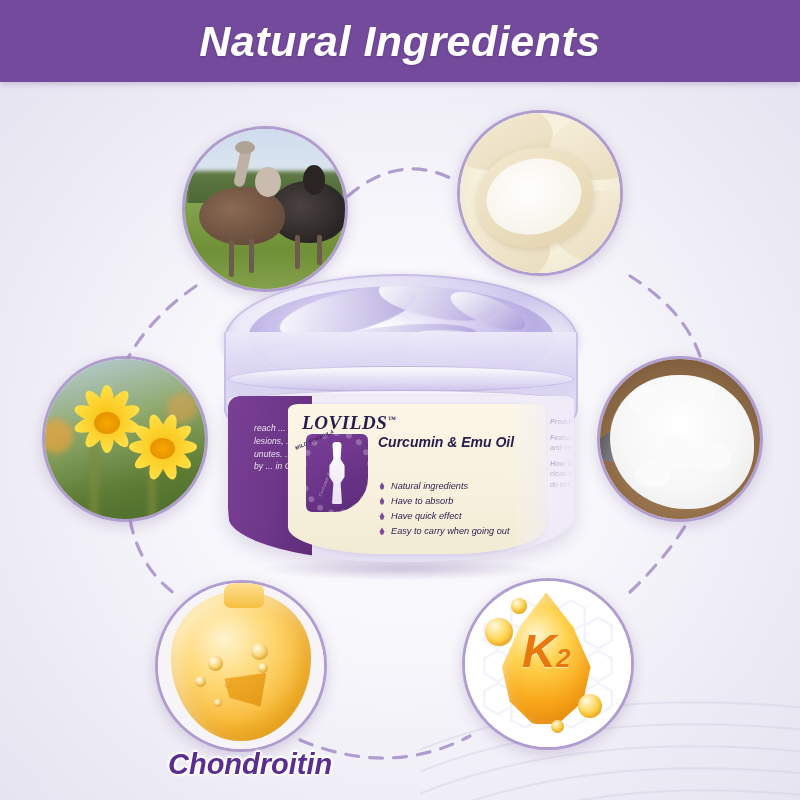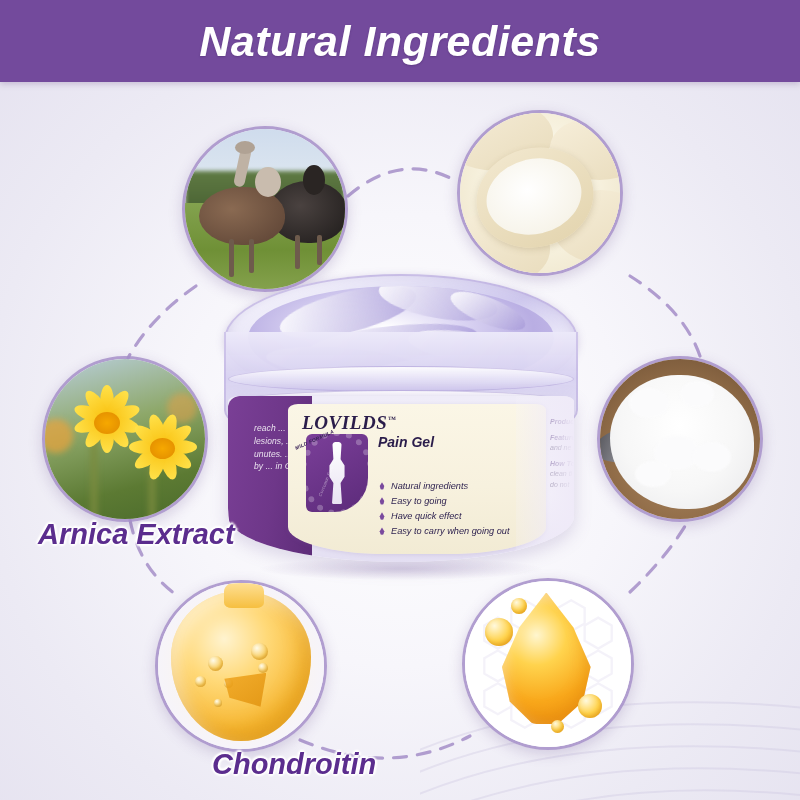--- a/index.html
+++ b/index.html
@@ -76,21 +76,21 @@
   #circle-glucos     { left:457px; top:110px; width:166px; height:166px; }
   #circle-arnica     { left: 42px; top:356px; width:166px; height:166px; }
   #circle-msm        { left:597px; top:356px; width:166px; height:166px; }
   #circle-chondro    { left:155px; top:580px; width:172px; height:172px; }
   #circle-k2         { left:462px; top:578px; width:172px; height:172px; }
 
   #label-emu      { left:118px; top:281px; font-size:29px; }
   #label-glucos   { left:556px; top:285px; font-size:29px; }
   #label-arnica   { left: 38px; top:518px; font-size:29px; }
   #label-msm      { left:566px; top:521px; font-size:19px; }
-  #label-chondro  { left:168px; top:748px; font-size:29px;margin-left:44px; }
+  #label-chondro  { left:168px; top:748px; font-size:29px; }
   #label-k2       { left:478px; top:748px; font-size:29px; }
 
   
   .emu-sky   { position:absolute; left:0; top:0; width:100%; height:38%;
                background:linear-gradient(#cfdced,#dfe8f0); }
   .emu-trees { position:absolute; left:0; top:26%; width:100%; height:26%;
                background:linear-gradient(#5f7a43,#496233); filter:blur(2px); }
   .emu-grass { position:absolute; left:0; top:46%; width:100%; height:54%;
                background:linear-gradient(#83a24e,#6f9036 55%,#84a14c); }
   .emu-body  { position:absolute; border-radius:50% 48% 46% 50%; }
@@ -386,21 +386,20 @@
         <div class="petal" style="left:33px;top:6px;transform:rotate(162deg);"></div>
         <div class="petal" style="left:33px;top:6px;transform:rotate(198deg);"></div>
         <div class="petal" style="left:33px;top:6px;transform:rotate(234deg);"></div>
         <div class="petal" style="left:33px;top:6px;transform:rotate(270deg);"></div>
         <div class="petal" style="left:33px;top:6px;transform:rotate(306deg);"></div>
         <div class="petal" style="left:33px;top:6px;transform:rotate(342deg);"></div>
         <div class="ar-center" style="left:27px;top:31px;width:25px;height:21px;"></div>
       </div>
     </div>
   </div>
-  <div class="label" id="label-arnica">Arnica Extract</div>
 
   <div class="circle" id="circle-msm">
     <div class="photo">
       <div class="ms-bowl"></div>
       <div class="ms-spoon"></div>
       <div class="ms-pow"></div>
       <div class="ms-lump" style="left:18%;top:18%;width:40px;height:30px;"></div>
       <div class="ms-lump" style="left:50%;top:14%;width:34px;height:26px;"></div>
       <div class="ms-lump" style="left:34%;top:48%;width:46px;height:34px;"></div>
       <div class="ms-lump" style="left:58%;top:52%;width:38px;height:30px;"></div>
@@ -437,20 +436,21 @@
           <polygon points="48,28 62,20 76,28 76,44 62,52 48,44"></polygon>
           <polygon points="124,46 138,38 152,46 152,62 138,70 124,62"></polygon>
           <polygon points="124,80 138,72 152,80 152,96 138,104 124,96"></polygon>
           <polygon points="124,114 138,106 152,114 152,130 138,138 124,130"></polygon>
           <polygon points="96,28 110,20 124,28 124,44 110,52 96,44"></polygon>
           <polygon points="96,128 110,120 124,128 124,144 110,152 96,144"></polygon>
           <polygon points="48,128 62,120 76,128 76,144 62,152 48,144"></polygon>
         </g>
       </svg>
       <div class="k2-drop"></div>
+      <div class="k2-text">K<sub>2</sub></div>
       <div class="k2-bub" style="left:12%;top:22%;width:28px;height:28px;"></div>
       <div class="k2-bub" style="left:28%;top:10%;width:16px;height:16px;"></div>
       <div class="k2-bub" style="left:68%;top:68%;width:24px;height:24px;"></div>
       <div class="k2-bub" style="left:52%;top:84%;width:13px;height:13px;"></div>
     </div>
   </div>
 
   <div class="jar">
 
     <div class="jar-base-shadow"></div>
@@ -479,26 +479,26 @@
         <div class="brand">LOVILDS<sup>™</sup></div>
 
         <div class="knee-badge">
           <div class="knee-arc"></div>
           <div class="knee-bone"></div>
           <div class="knee-rot">Curcumin  Emu Oil</div>
         </div>
         <div class="mild-curve">MILD FORMULA</div>
 
         <div class="prod-name">
-          <div>Pain Gel</div>
+          <div>Curcumin &amp; Emu Oil</div>
         </div>
 
         <ul class="bullets">
           <li>Natural ingredients</li>
-          <li>Easy to going</li>
+          <li>Have to absorb</li>
           <li>Have quick effect</li>
           <li>Easy to carry when going out</li>
         </ul>
       </div>
 
       <div class="jar-right-col">
         <div class="hd">Produc</div>
         <div class="hd">Feature</div>
         <div>and ne</div>
         <div class="hd">How To</div>

